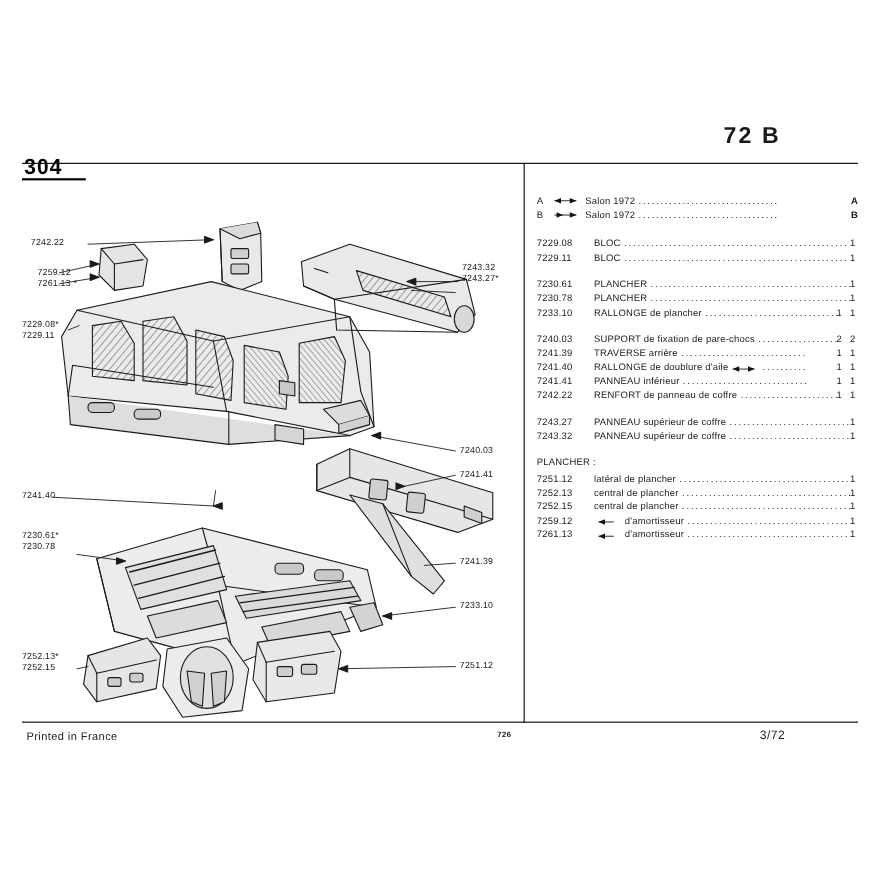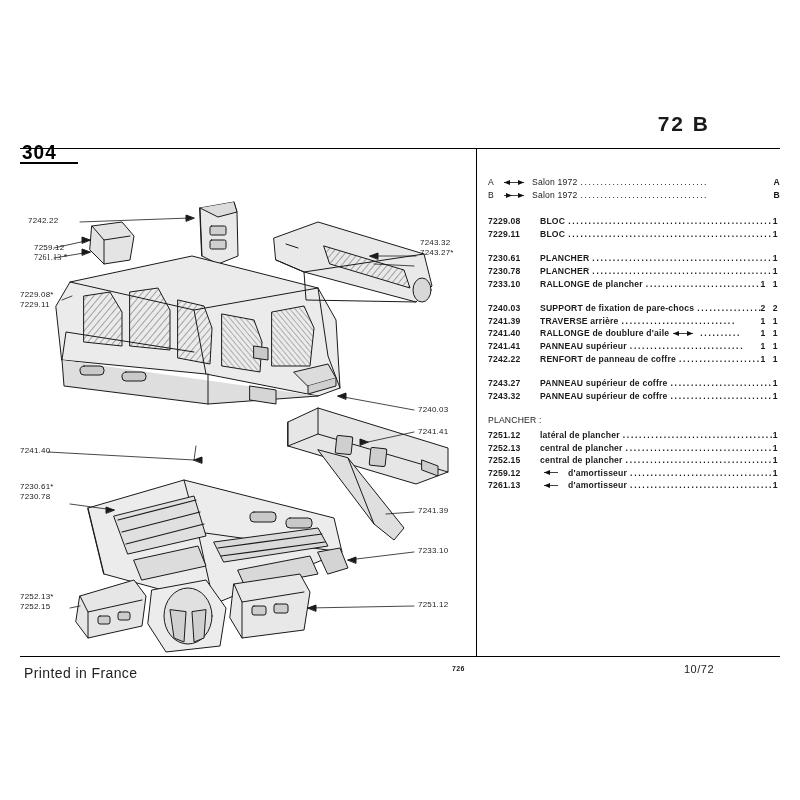--- a/index.html
+++ b/index.html
@@ -80,21 +80,21 @@
     top: 148px;
     width: 1px;
     height: 509px;
     background: #000;
   }
   
   .printed {
     position: absolute;
     left: 24px;
     top: 665px;
-    font-size: 14px;
+    font-size: 10px;
     letter-spacing: 0.4px;
     color: #222;
   }
   .fig-no {
     position: absolute;
     left: 452px;
     top: 665px;
     font-size: 7px;
     font-weight: bold;
     letter-spacing: 0.4px;
@@ -142,23 +142,22 @@
     white-space: nowrap;
     letter-spacing: 1.6px;
     padding: 0 3px;
     color: #111;
   }
   .vrow .vend { flex: none; font-weight: bold; }
 
   .lgroup { margin-bottom: 12px; }
   .lrow {
     display: flex;
-    align-items: center;
+    align-items: flex-end;
     white-space: nowrap;
-    font-weight: bold;
   }
   .lrow .ref {
     width: 52px;
     flex: none;
   }
   .lrow .desc { flex: none; }
   .lrow .arrowcell {
     flex: none;
     width: 28px;
     position: relative;
@@ -204,21 +203,21 @@
 
   <div class="page-number-big">72 B</div>
   <div class="rule-top"></div>
   <div class="model-number">304</div>
   <div class="model-underline"></div>
   <div class="rule-vert"></div>
   <div class="rule-bottom"></div>
 
   <div class="printed">Printed in France</div>
   <div class="fig-no">726</div>
-  <div class="date">10/72</div>
+  <div class="date">3/72</div>
 
   <div class="legend">
 
     <div class="legend-variant">
       <div class="vrow">
         <span class="vcode">A</span>
         <span class="varrow">
           <svg width="30" height="9" viewBox="0 0 30 9">
             <line x1="2" y1="4.5" x2="22" y2="4.5" stroke="#111" stroke-width="0.8"></line>
             <polygon points="2,4.5 8,2 8,7" fill="#111"></polygon>
@@ -301,21 +300,21 @@
             <line x1="2" y1="4.5" x2="22" y2="4.5" stroke="#111" stroke-width="0.8"></line>
             <polygon points="2,4.5 8,2 8,7" fill="#111"></polygon>
             <polygon points="22,4.5 16,2 16,7" fill="#111"></polygon>
           </svg>
         </span>
         <span class="dots">..........</span>
         <span class="qty">1 1</span>
       </div>
       <div class="lrow">
         <span class="ref">7241.41</span>
-        <span class="desc">PANNEAU supérieur</span>
+        <span class="desc">PANNEAU inférieur</span>
         <span class="dots">............................</span>
         <span class="qty">1 1</span>
       </div>
       <div class="lrow">
         <span class="ref">7242.22</span>
         <span class="desc">RENFORT de panneau de coffre</span>
         <span class="dots">............................</span>
         <span class="qty">1 1</span>
       </div>
     </div>
@@ -532,21 +531,21 @@
           <polygon points="176,300 184,297 184,303"></polygon>
           <polygon points="96,350 88,347 88,353"></polygon>
           <polygon points="330,400 338,397 338,403"></polygon>
           <polygon points="290,448 298,445 298,451"></polygon>
         </g>
       </g>
     </svg>
 
     <div class="callout" style="left:10px; top:56px;">7242.22</div>
     <div class="callout" style="left:16px; top:83px;">7259.12</div>
-    <div class="callout" style="left:16px; top:93px;font-family:Liberation Serif, serif;">7261.13 *</div>
+    <div class="callout" style="left:16px; top:93px;">7261.13 *</div>
     <div class="callout" style="left:2px; top:130px;">7229.08*</div>
     <div class="callout" style="left:2px; top:140px;">7229.11</div>
     <div class="callout" style="left:402px; top:78px;">7243.32</div>
     <div class="callout" style="left:402px; top:88px;">7243.27*</div>
     <div class="callout" style="left:400px; top:245px;">7240.03</div>
     <div class="callout" style="left:400px; top:267px;">7241.41</div>
     <div class="callout" style="left:2px; top:286px;">7241.40</div>
     <div class="callout" style="left:2px; top:322px;">7230.61*</div>
     <div class="callout" style="left:2px; top:332px;">7230.78</div>
     <div class="callout" style="left:400px; top:346px;">7241.39</div>

